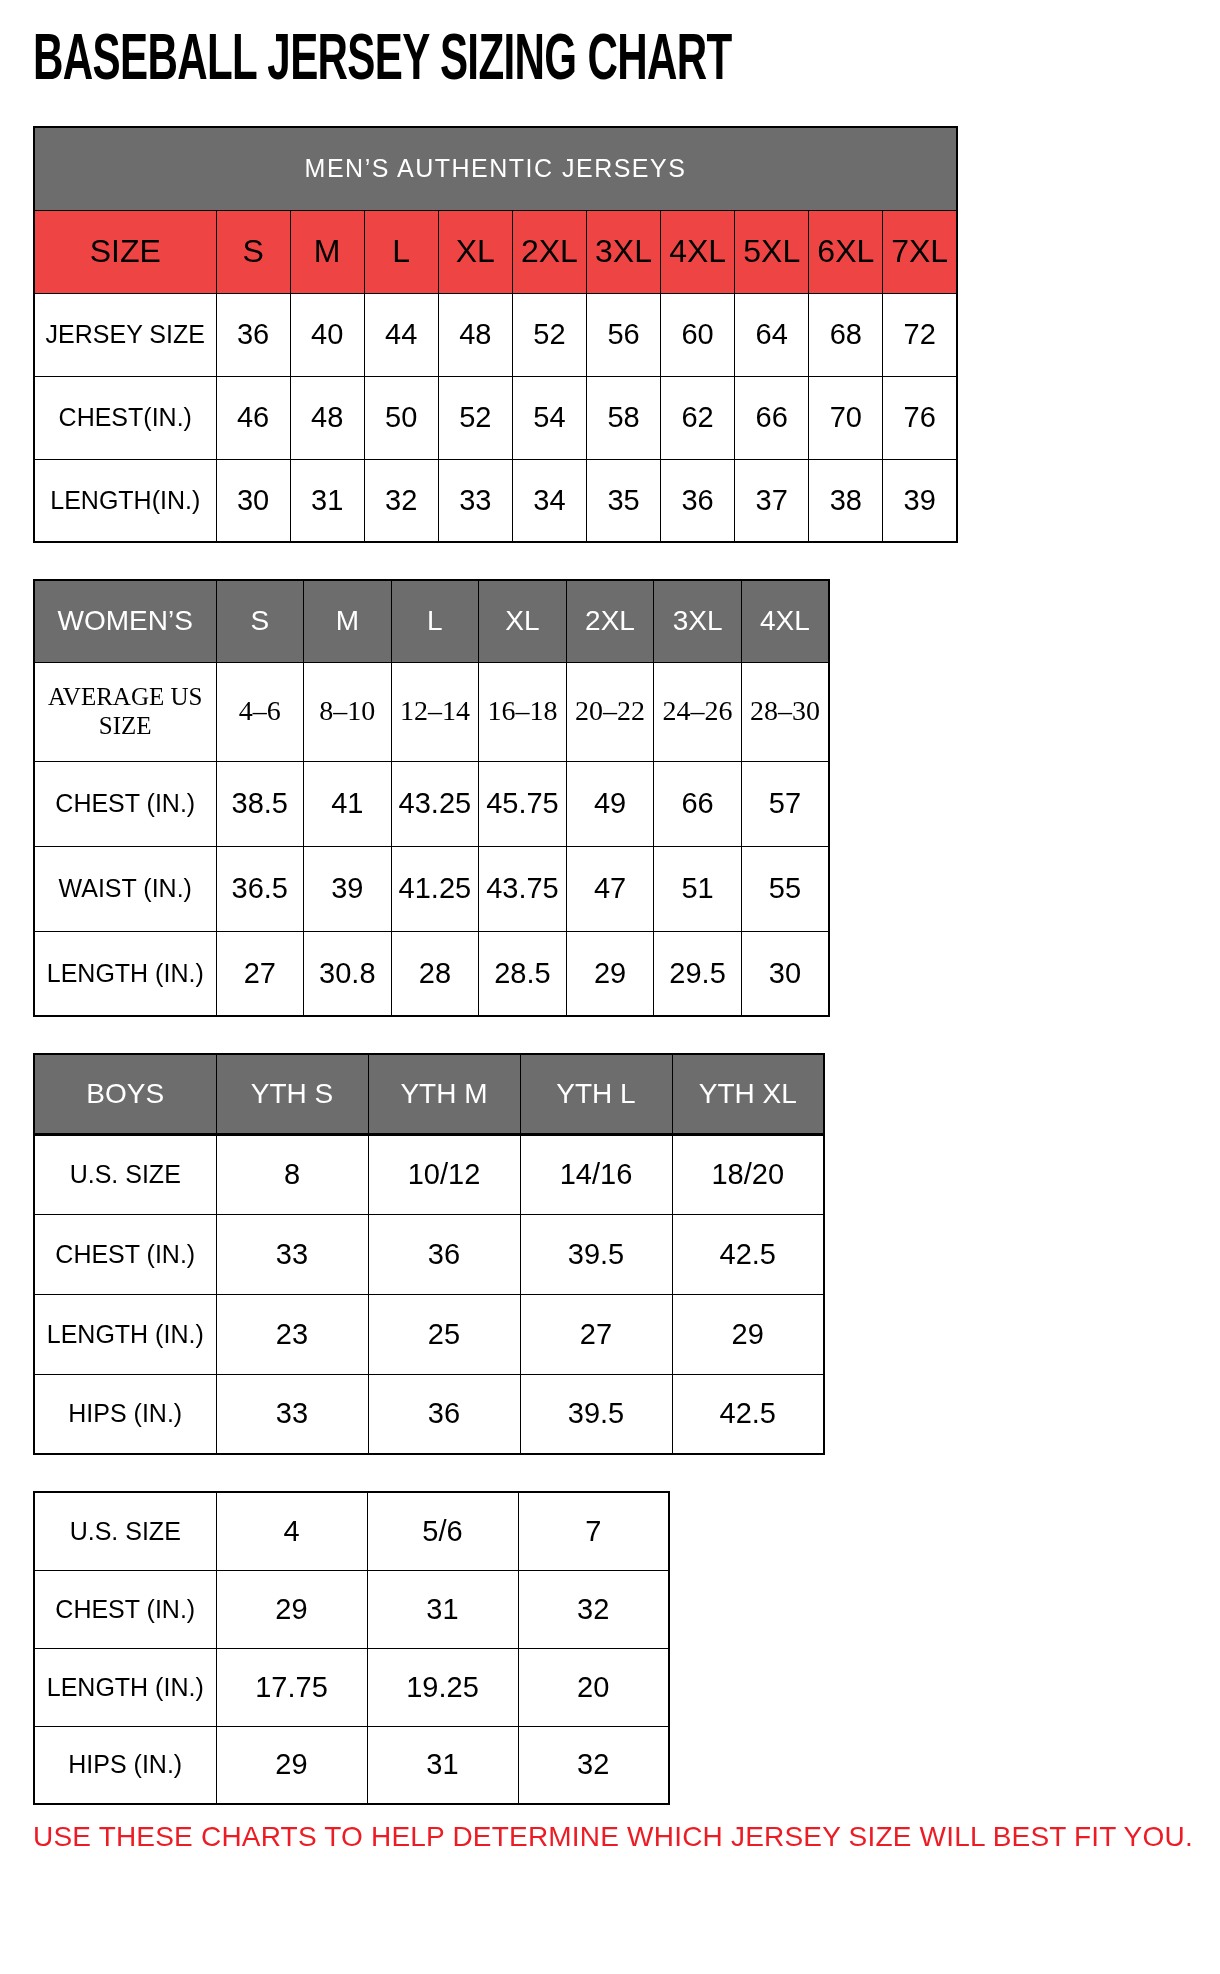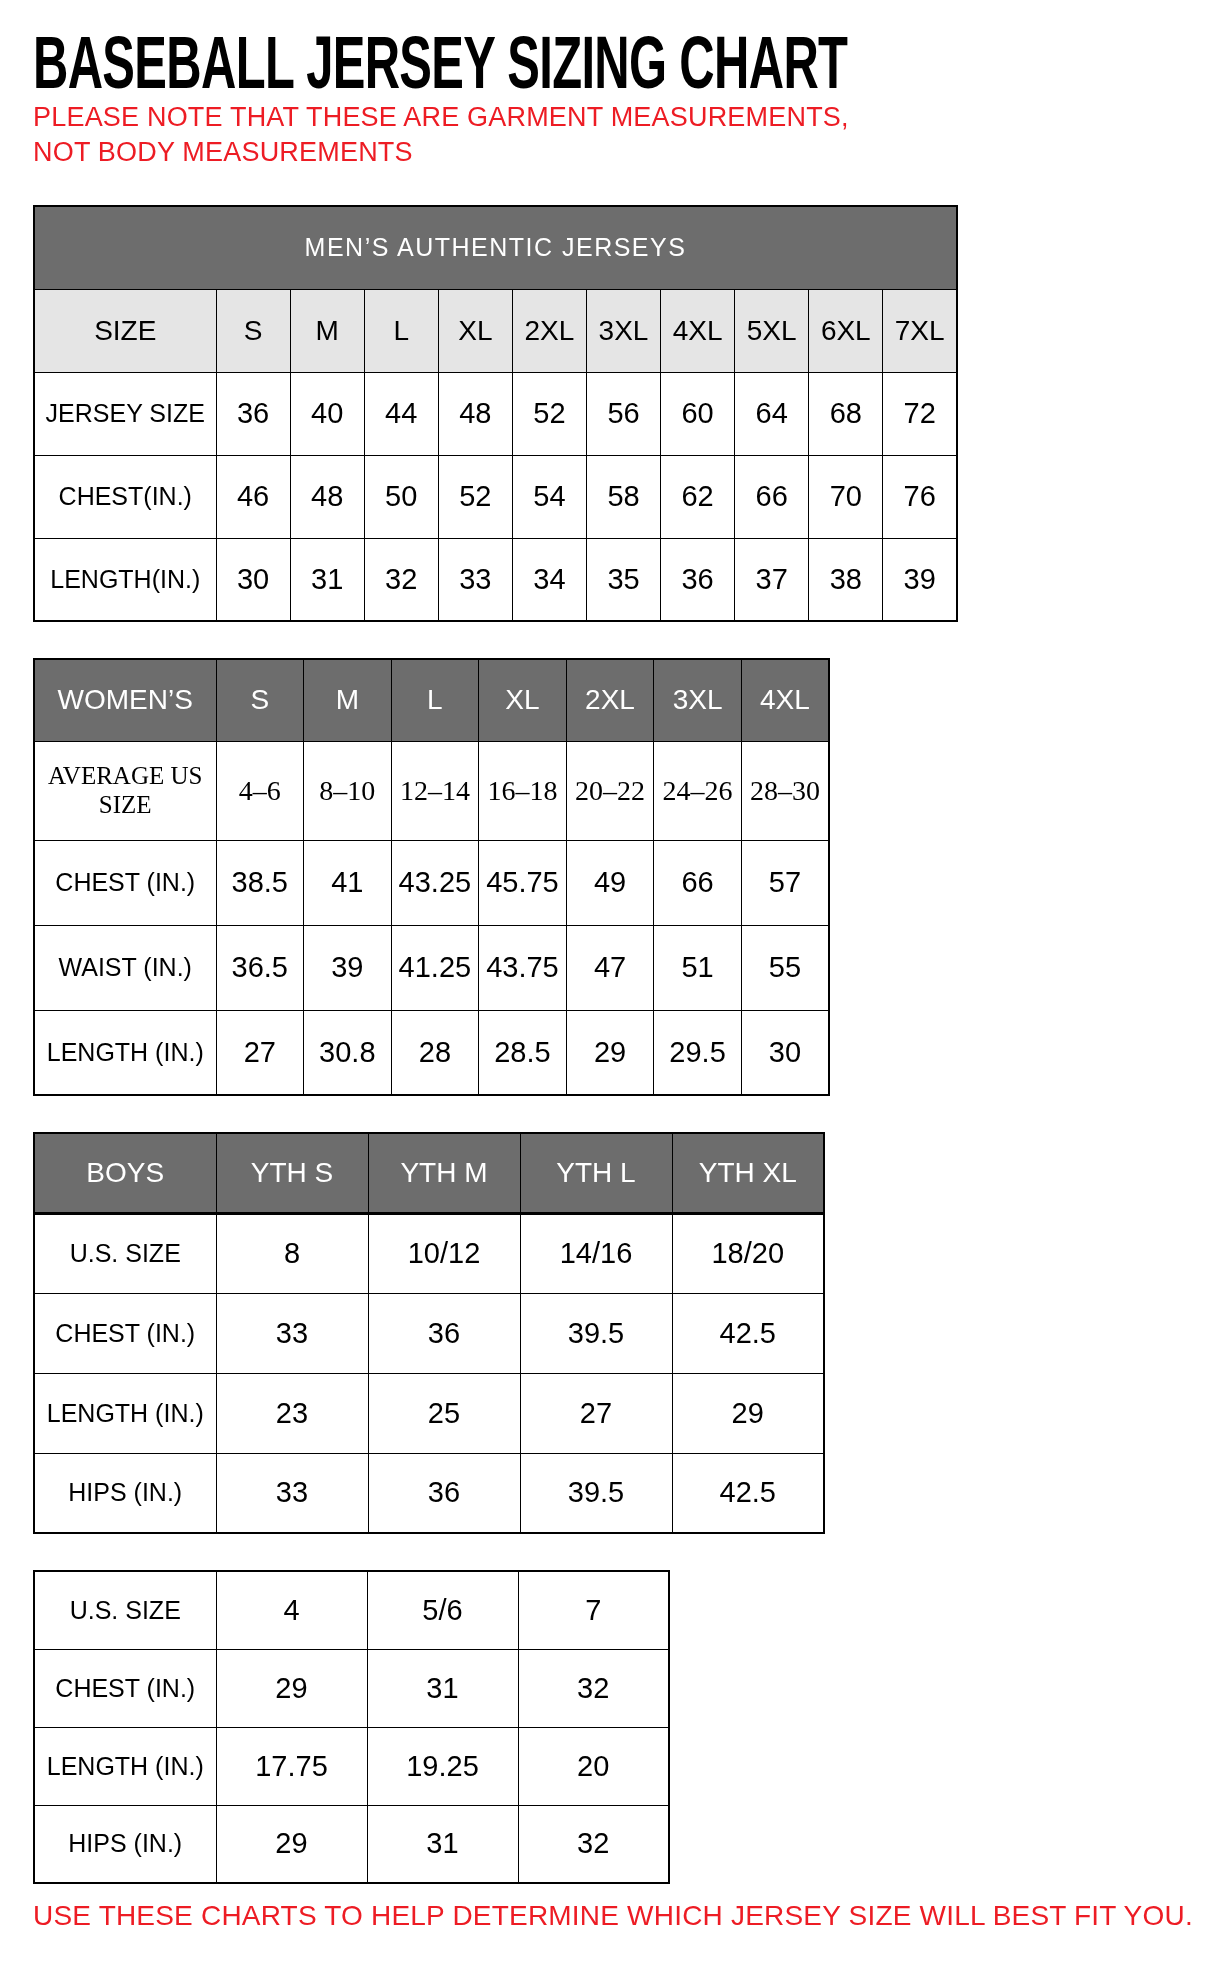--- a/index.html
+++ b/index.html
@@ -9,21 +9,21 @@
   }
   *{box-sizing:border-box;margin:0;padding:0;}
   html,body{background:#fff;}
   body{
     width:1220px;height:1974px;overflow:hidden;
     font-family:"Liberation Sans", sans-serif;color:#000;
   }
   .wrap{padding:26px 0 0 33px;}
 
   h1.page-title{
-    font-weight:bold;font-size:72px;line-height:1.0;
+    font-weight:bold;font-size:62px;line-height:1.0;
     white-space:nowrap;height:64px;
   }
   h1.page-title .title-inner{
     display:inline-block;transform:scale(0.68,1.04);transform-origin:0 50%;
     letter-spacing:-1px;
   }
   .note{
     margin-top:10px;color:var(--accent_red);
     font-size:27px;line-height:1.28;max-width:880px;letter-spacing:0.2px;
   }
@@ -43,21 +43,21 @@
   
   td.banner{
     background:var(--header_gray);color:#fff;
     font-size:31px;letter-spacing:1.5px;height:84px;
   }
   
   .gray-head tr.head td{
     background:var(--header_gray);color:#ffffff;font-size:28px;
   }
   .gray-head tr.head td:first-child{font-size:28px;}
-  .plain-head tr.head td{background:#e5e5e5;color:#000;font-size:28px;}
+  .plain-head tr.head td{background:#ef4444;color:#000;font-size:32px;}
 
   .mens{width:925px;margin-top:24px;}
   .mens td{height:83px;}
   .womens{width:797px;}
   .womens td{height:85px;}
   .womens tr.head td{height:82px;}
   .womens tr.r0 td{height:99px;font-size:28px;line-height:1.15;font-family:Liberation Serif, serif;}
   .womens tr.r0 td:first-child{font-size:25px;}
   .boys{width:792px;}
   .boys td{height:80px;margin-left:36px;}
@@ -71,21 +71,20 @@
     font-size:28px;letter-spacing:0.2px;white-space:nowrap;
   }
 </style>
 </head>
 <body>
 
 <div class="wrap">
 
   <h1 class="page-title"><span class="title-inner">BASEBALL JERSEY SIZING CHART</span></h1>
 
-  <div class="note">PLEASE NOTE THAT THESE ARE GARMENT MEASUREMENTS, NOT BODY MEASUREMENTS</div>
 
   <table class="sizing-table mens plain-head">
     <colgroup>
         <col class="c-label">
         <col span="10">
       </colgroup>
     <tbody>
         <tr class="banner-row">
           <td class="banner" colspan="11">MEN’S AUTHENTIC JERSEYS</td>
         </tr>

